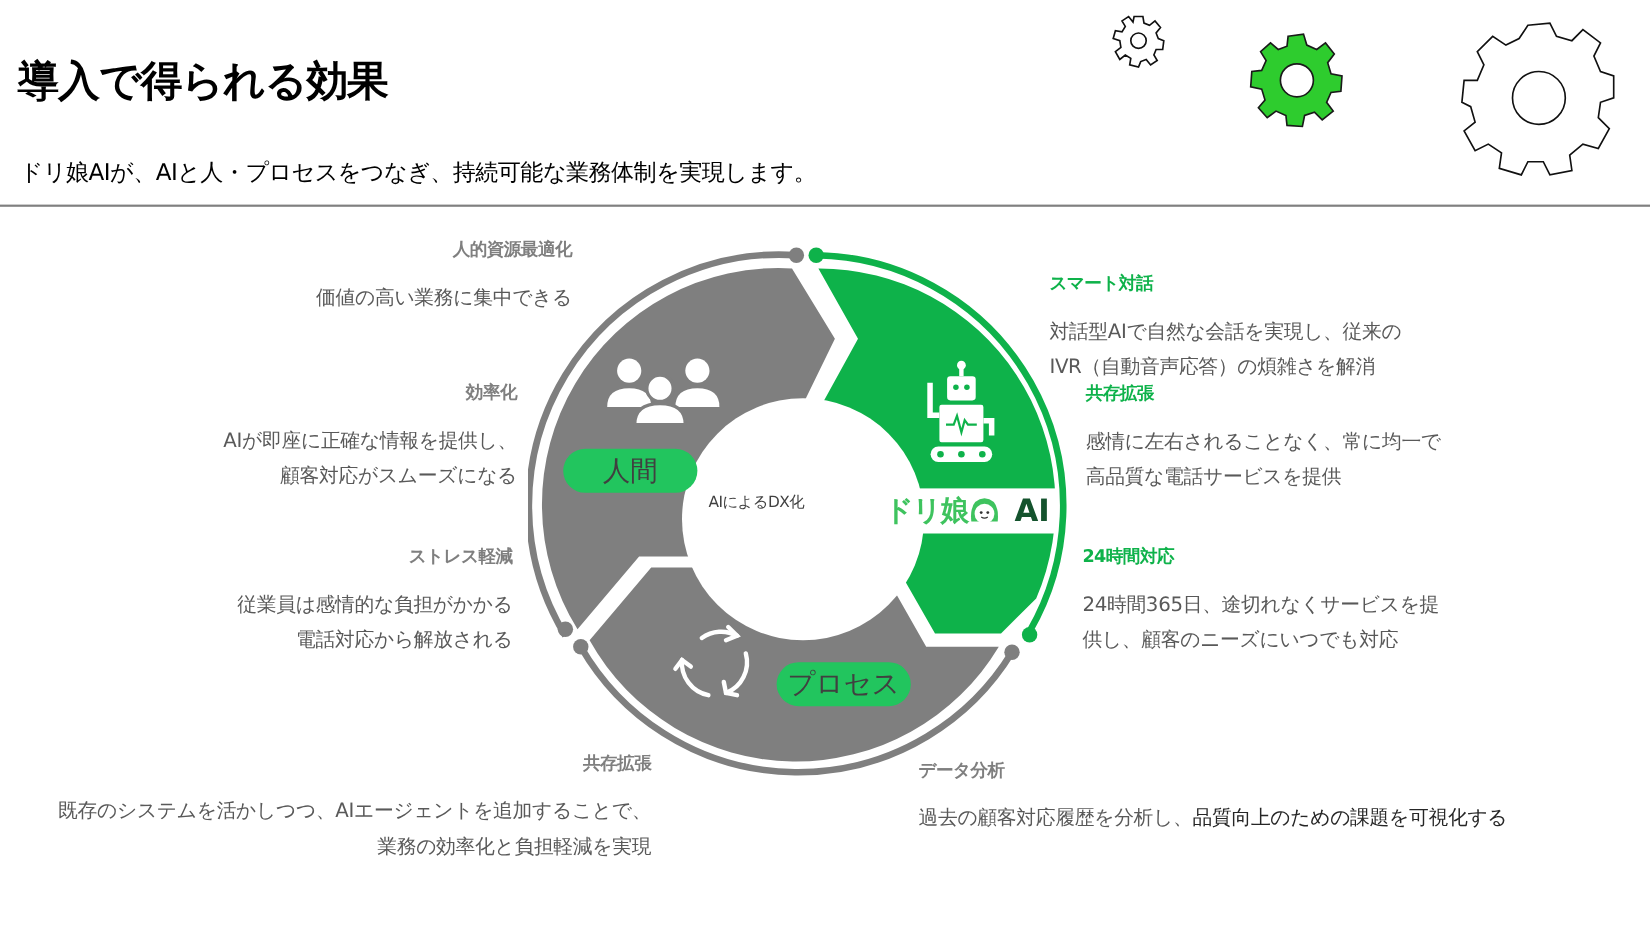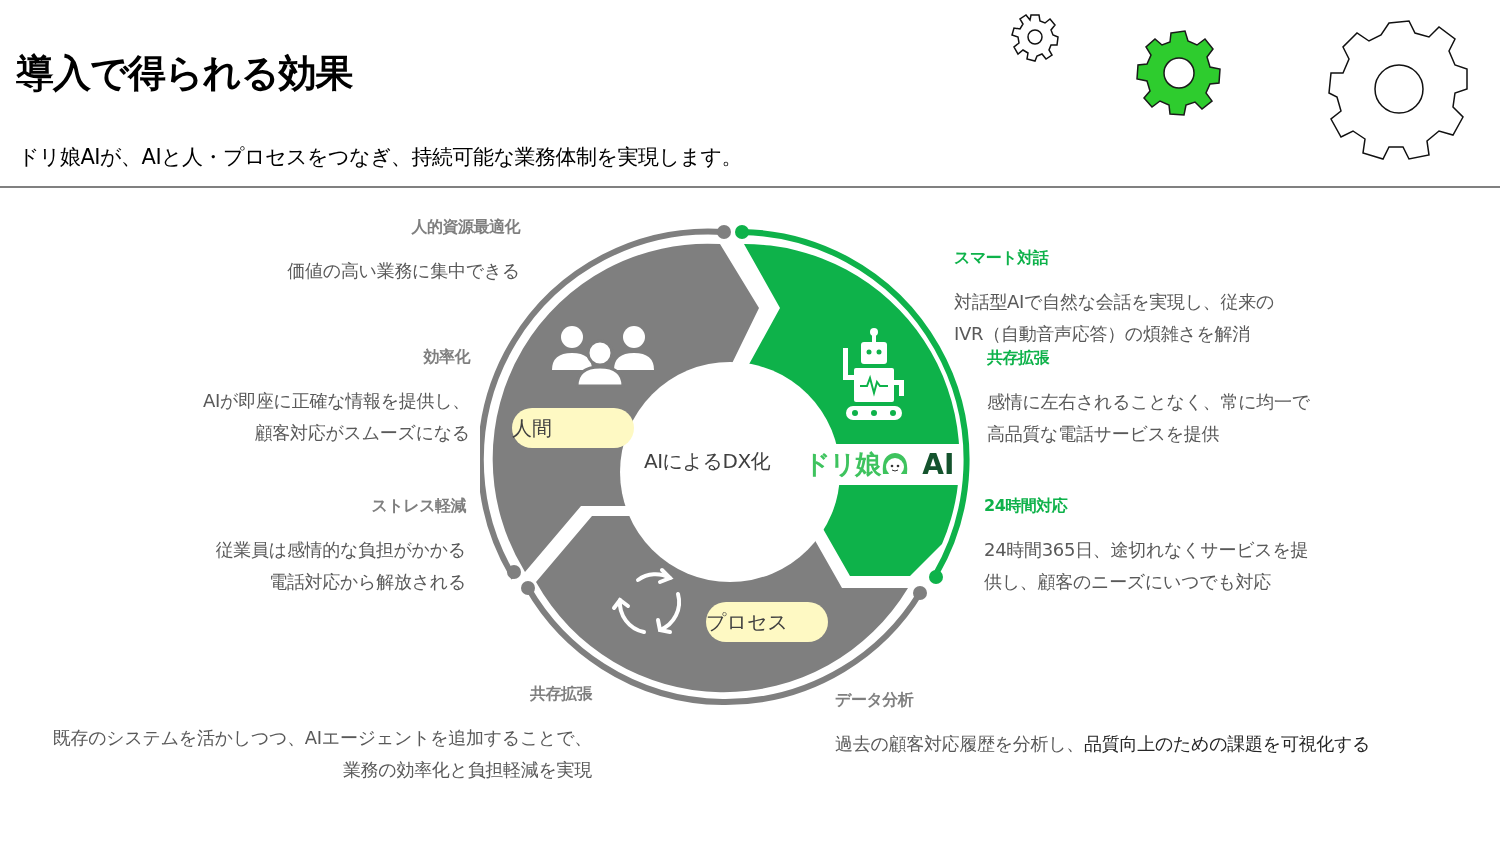--- a/index.html
+++ b/index.html
@@ -25,25 +25,25 @@
   .feature .ftitle { font-size: 16px; font-weight: bold; letter-spacing: -0.5px; line-height: 1; }
   .feature .fdesc { font-size: 18px; color: #595959; line-height: 32px; margin-top: 20px; letter-spacing: -0.3px; white-space: nowrap; }
   .feature.left { text-align: right; }
   .feature.left .ftitle { color: #7f7f7f; }
   .feature.right { text-align: left; }
   .feature.green .ftitle { color: #0eb24a; }
   .feature.gray .ftitle { color: #7f7f7f; }
   .dark { color: #262626; }
 
   .pill {
-    position: absolute; background: #fef9c3; border-radius: 20px;
-    font-size: 20px; color: #404040; 
+    position: absolute; background: #22c55e; border-radius: 20px;
+    font-size: 25px; color: #404040; text-align: center;
   }
   .center-label {
-    position: absolute; font-size: 20px; color: #404040; letter-spacing: -0.5px; white-space: nowrap;
+    position: absolute; font-size: 14px; color: #404040; letter-spacing: -0.5px; white-space: nowrap;
   }
   .logo {
     position: absolute; display: flex; align-items: center; white-space: nowrap;
     background: #ffffff; padding: 0 6px; height: 41px;
   }
   .logo .logo-jp { font-size: 26px; font-weight: bold; color: #3ec35e; letter-spacing: -1px; }
   .logo .logo-ai { font-size: 28px; font-weight: bold; color: #14532d; margin-left: 12px; }
 </style>
 </head>
 <body>

